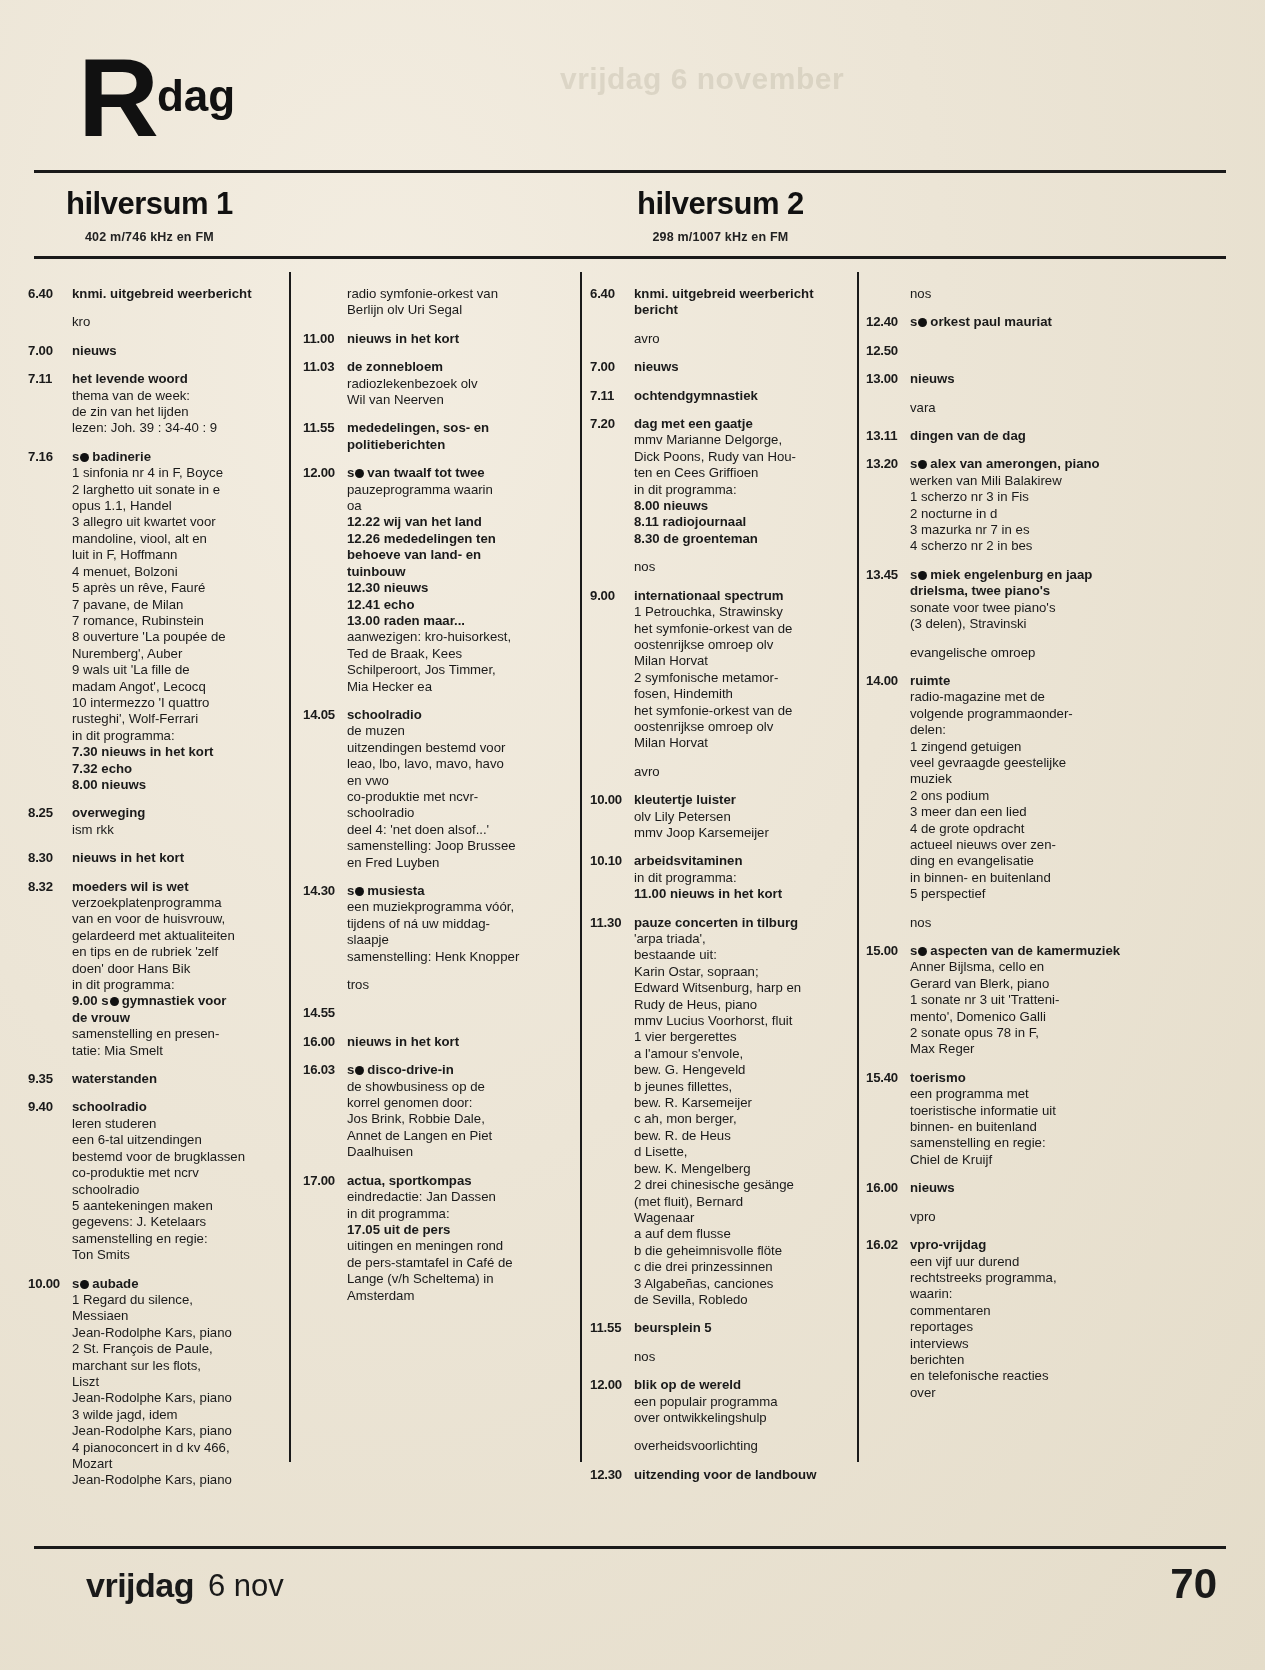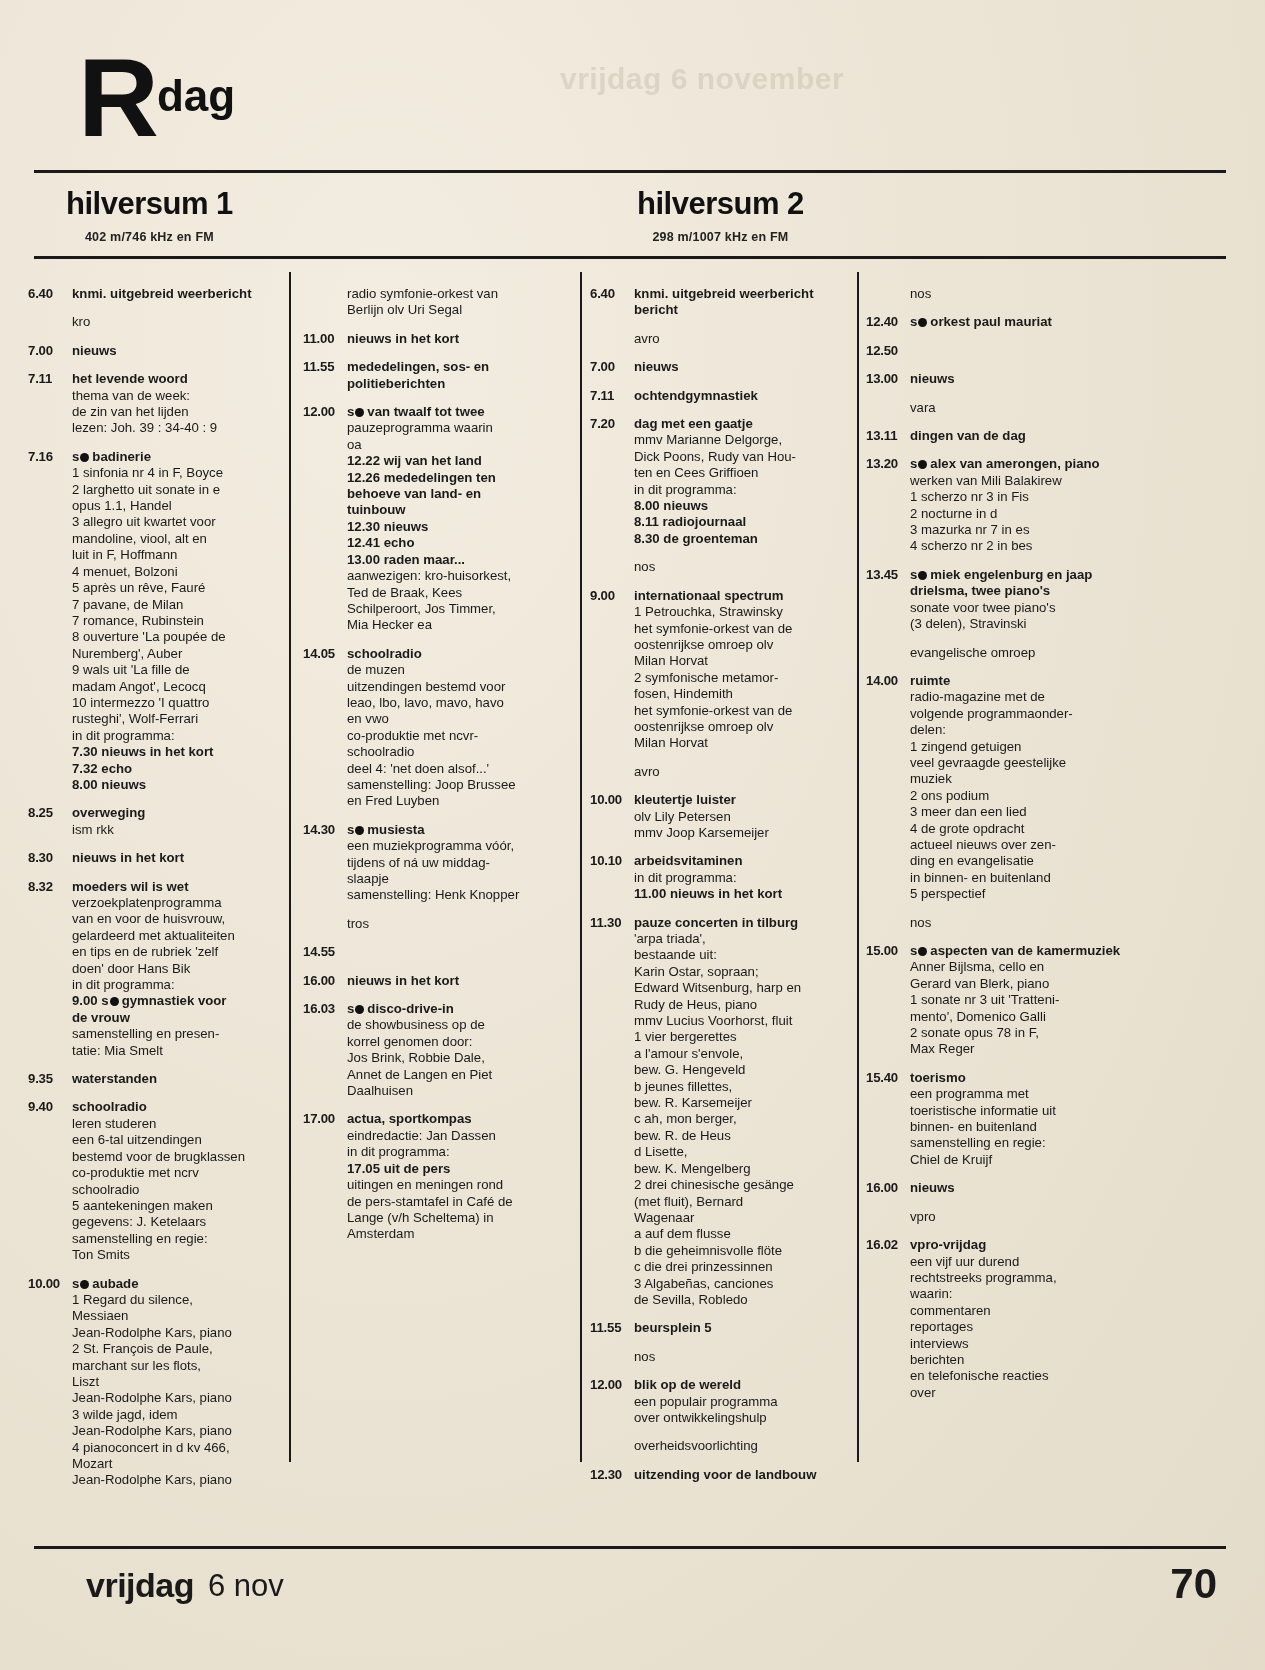--- a/index.html
+++ b/index.html
@@ -350,20 +350,28 @@
           <div class="time"></div>
           <div class="body">
             <div class="sub">radio symfonie-orkest van</div>
             <div class="sub">Berlijn olv Uri Segal</div>
           </div>
         </div>
         <div class="entry blk">
           <div class="time">11.00</div>
           <div class="body">
             <div class="ttl">nieuws in het kort</div>
+          </div>
+        </div>
+        <div class="entry blk">
+          <div class="time">11.03</div>
+          <div class="body">
+            <div class="ttl">de zonnebloem</div>
+            <div class="sub">radiozlekenbezoek olv</div>
+            <div class="sub">Wil van Neerven</div>
           </div>
         </div>
         <div class="entry blk">
           <div class="time">11.55</div>
           <div class="body">
             <div class="ttl">mededelingen, sos- en politieberichten</div>
           </div>
         </div>
         <div class="entry blk">
           <div class="time">12.00</div>

